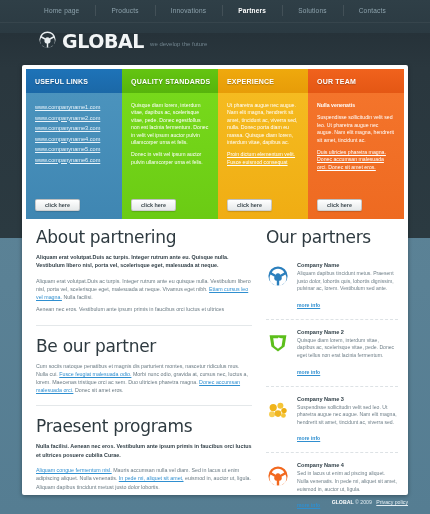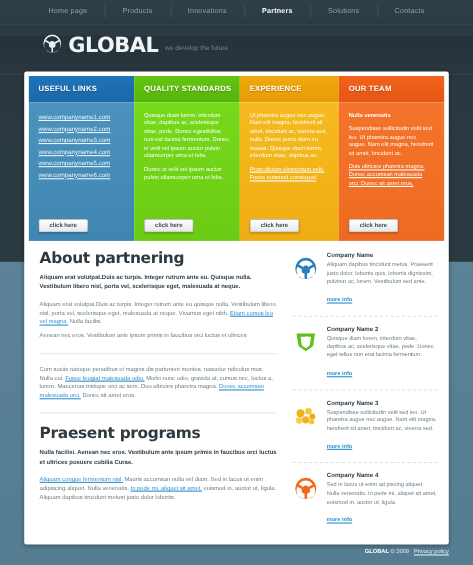--- a/index.html
+++ b/index.html
@@ -103,21 +103,21 @@
     padding:2px 9px; font-size:5.4px; font-weight:bold; color:#3e4a50;
     box-shadow:0 1px 1px rgba(0,0,0,.15);
     white-space:nowrap; cursor:pointer;
   }
 
   
   .main{
     position:absolute; left:14px; top:162px; width:216px;
   }
   .sect-title{
-    font-size:14px; font-weight:bold; color:#2e3a40; letter-spacing:-0.3px;
+    font-size:17px; font-weight:normal; color:#2e3a40; letter-spacing:-0.3px;
     font-family:"DejaVu Sans", sans-serif; margin-bottom:6px;
   }
   .lead{
     font-size:5.4px; line-height:8.4px; color:#34424a; font-weight:bold;
     margin-bottom:7px;
   }
   .body-text{
     font-size:5.3px; line-height:8.2px; color:#6a7a83;
   }
   .body-text a{ color:#2f8fd0; text-decoration:underline; }
@@ -240,20 +240,21 @@
           <a>Etiam cursus leo vel magna.</a>
           <span>Nulla facilisi.</span>
         </p>
         <p>Aenean nec eros. Vestibulum ante ipsum primis in faucibus orci luctus et ultrices</p>
       </div>
     </div>
 
     <div class="hr"></div>
 
     <div>
+      <div class="sect-title">Be our partner</div>
       <div class="body-text">
         <p>
           <span>Cum sociis natoque penatibus et magnis dis parturient montes, nascetur ridiculus mus. Nulla cui.</span>
           <a>Fusce feugiat malesuada odio.</a>
           <span>Morbi nunc odio, gravida at, cursus nec, luctus a, lorem. Maecenas tristique orci ac sem. Duo ultricies pharetra magna.</span>
           <a>Donec accumsan malesuada orci.</a>
           <span>Donec sit amet eros.</span>
         </p>
       </div>
     </div>
@@ -269,20 +270,21 @@
           <span>Mauris accumsan nulla vel diam. Sed in lacus ut enim adipiscing aliquet. Nulla venenatis.</span>
           <a>In pede mi, aliquet sit amet,</a>
           <span>euismod in, auctor ut, ligula. Aliquam dapibus tincidunt metust justo dolor lobortis.</span>
         </p>
       </div>
     </div>
 
   </div>
 
   <div class="side">
+    <div class="sect-title">Our partners</div>
 
     <div class="partner">
       <svg class="p-icon" viewBox="0 0 40 40">
         <path d="M20 4a16 16 0 1 0 0 32 16 16 0 0 0 0-32zm0 4a12 12 0 0 1 10.4 6l-6.6 3.8a4.4 4.4 0 0 0-7.6 0L9.6 14A12 12 0 0 1 20 8zM7.6 17.5l6.6 3.8a4.4 4.4 0 0 0 3.8 6.6v7.6A12 12 0 0 1 7.6 17.5zM22 35.5v-7.6a4.4 4.4 0 0 0 3.8-6.6l6.6-3.8A12 12 0 0 1 22 35.5z" fill="#2b7fbd"></path>
       </svg>
       <div class="p-body">
         <div class="p-name">Company Name</div>
         <div class="p-desc">Aliquam dapibus tincidunt metus. Praesent justo dolor, lobortis quis, lobortis dignissim, pulvinar ac, lorem. Vestibulum sed ante.</div>
         <a class="more">more info</a>
       </div>

